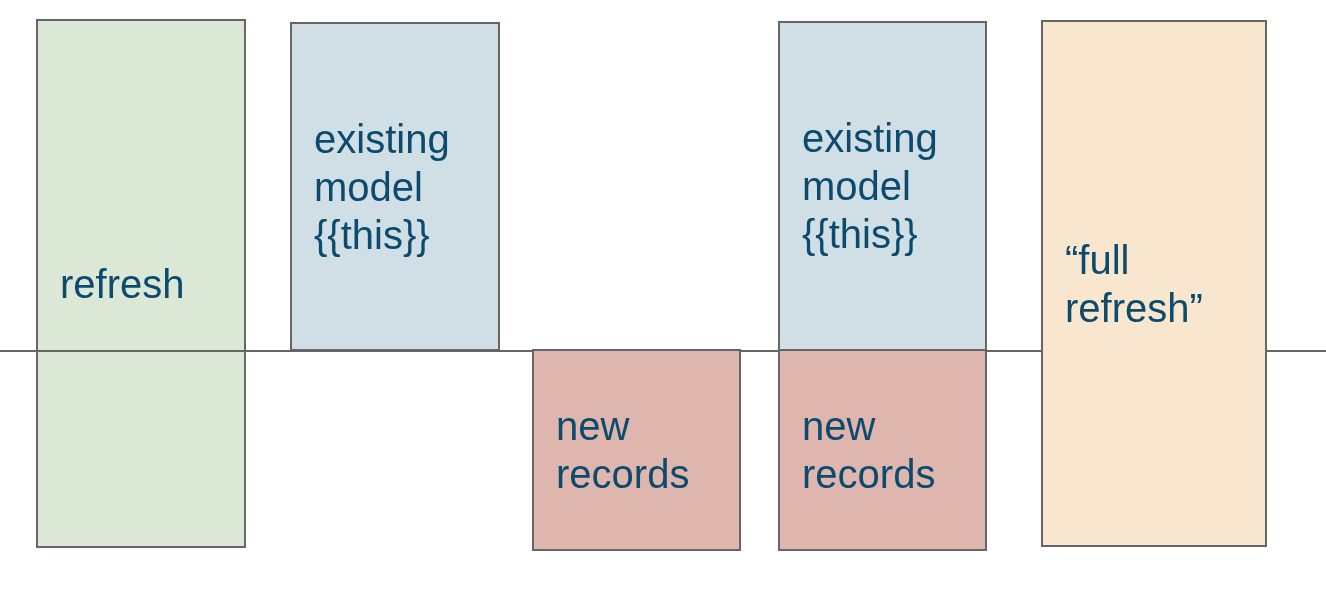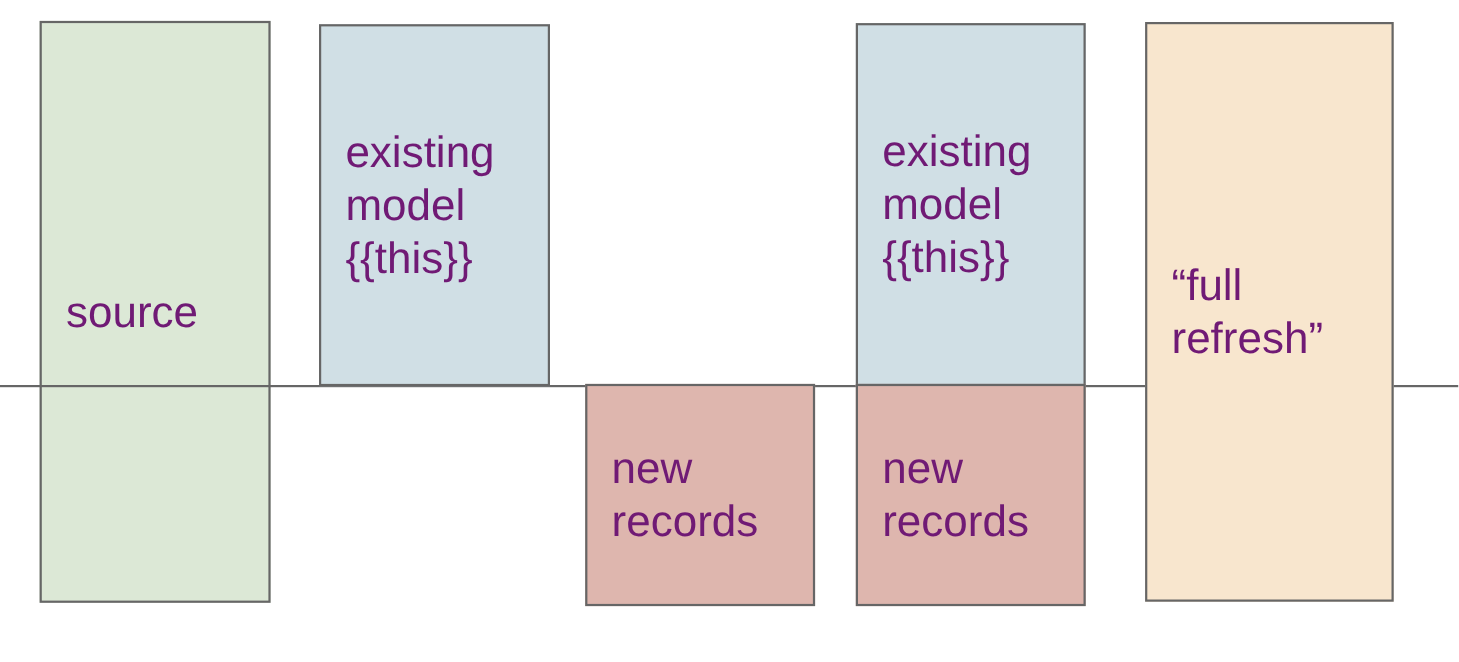--- a/index.html
+++ b/index.html
@@ -29,41 +29,41 @@
     box-sizing: border-box;
     border: 2px solid #666666;
     display: flex;
     align-items: center;
   }
   .box .label {
     padding-left: 22px;
     padding-right: 8px;
     font-size: 40px;
     line-height: 48px;
-    color: #701a75;
+    color: #0c4a6e;
     white-space: pre-line;
     letter-spacing: 0px;
   }
   
   .box-source        { left: 36px;   top: 19px;  width: 210px; height: 529px; background: #dce8d6; z-index: 1; }
   .box-existing-1    { left: 290px;  top: 22px;  width: 210px; height: 329px; background: #d0dfe5; z-index: 3; }
   .box-new-records-1 { left: 532px;  top: 349px; width: 209px; height: 202px; background: #deb6ae; z-index: 3; }
   .box-existing-2    { left: 778px;  top: 21px;  width: 209px; height: 330px; background: #d0dfe5; z-index: 3; }
   .box-new-records-2 { left: 778px;  top: 349px; width: 209px; height: 202px; background: #deb6ae; z-index: 3; }
   .box-full-refresh  { left: 1041px; top: 20px;  width: 226px; height: 527px; background: #f8e6ce; z-index: 3; }
 </style>
 </head>
 <body>
 
 <div id="canvas">
 
   <div class="hline"></div>
 
   <div class="box box-source">
-    <span class="label">source</span>
+    <span class="label">refresh</span>
   </div>
 
   <div class="box box-existing-1">
     <span class="label">existing
 model
 {{this}}</span>
   </div>
 
   <div class="box box-new-records-1">
     <span class="label">new

